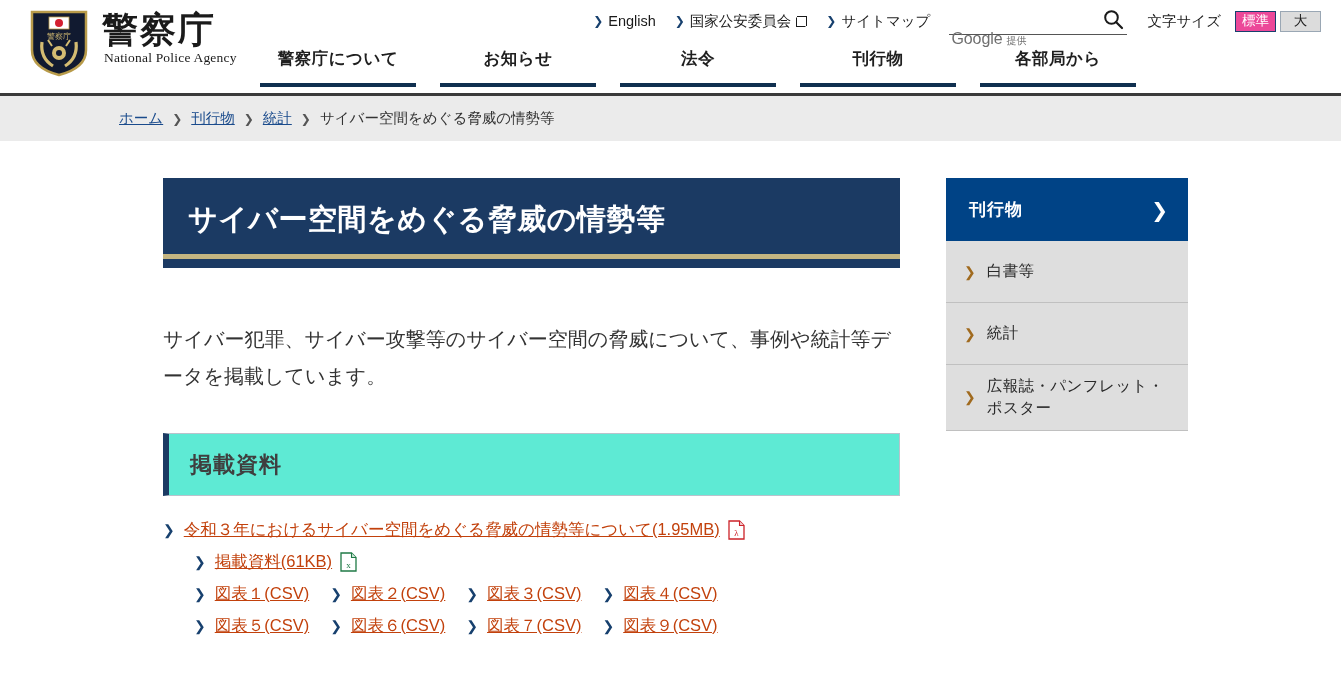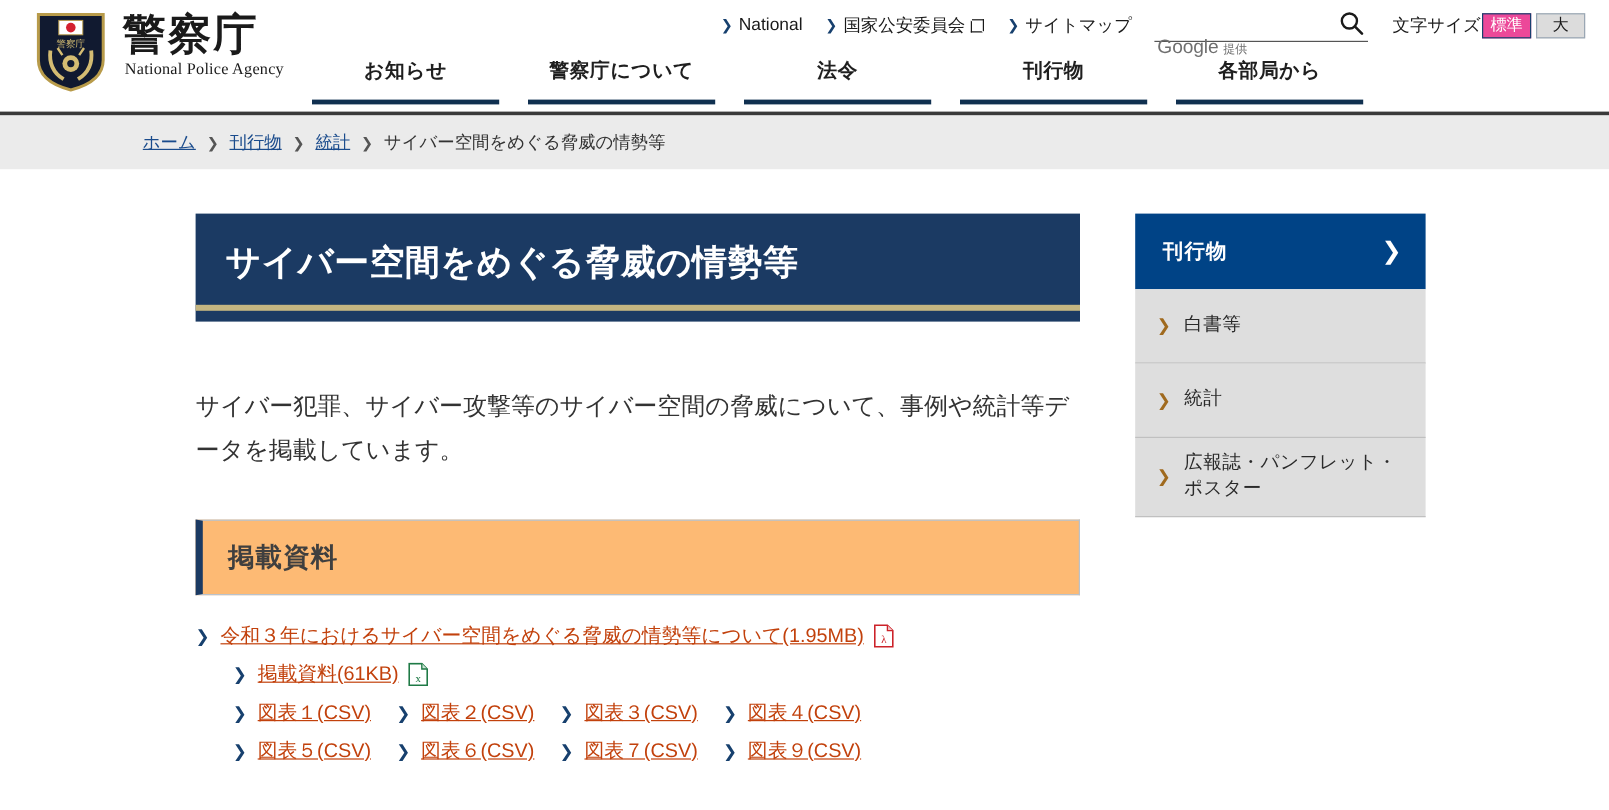--- a/index.html
+++ b/index.html
@@ -141,21 +141,21 @@
     cursor: pointer;
     padding: 0;
   }
 
   
   .fontsize-box {
     display: flex;
     align-items: center;
     margin-right: 16px;
   }
-  .fs-label { font-size: 14.5px; color: #1a1a1a; margin-right: 1px; white-space: nowrap;}
+  .fs-label { font-size: 14.5px; color: #1a1a1a; margin-right: 14px; white-space: nowrap;}
   .fs-btn {
     display: inline-flex;
     align-items: center;
     justify-content: center;
     width: 41px; height: 21px;
     font-size: 13.5px;
     cursor: pointer;
     margin-right: 4px;
     border: 1px solid #17406e;
   }
@@ -275,21 +275,21 @@
   
   .sec-head {
     margin-top: 38px;
     width: 737px;
     height: 63px;
     border: 1px solid #b9c2cc;
     border-left: 6px solid #1b3a63;
     display: flex;
     align-items: center;
     padding-left: 21px;
-    background: #fdba74;
+    background: #5eead4;
   }
   .sec-head h2 {
     margin: 0;
     font-size: 22px;
     font-weight: 700;
     color: #3f3f3f;
     letter-spacing: 1px;
   }
 
   
@@ -388,21 +388,21 @@
     <div class="logo-text">
       <div class="logo-title">警察庁</div>
       <div class="logo-sub">National Police Agency</div>
     </div>
   </div>
 
   <div class="util-row">
 
     <a class="util-link">
       <span class="chev">❯</span>
-      <span>National</span>
+      <span>English</span>
     </a>
 
     <a class="util-link">
       <span class="chev">❯</span>
       <span>国家公安委員会</span>
       <span class="ext-ico"></span>
     </a>
 
     <a class="util-link">
       <span class="chev">❯</span>
@@ -425,25 +425,25 @@
 
     <div class="fontsize-box">
       <span class="fs-label">文字サイズ</span>
       <span class="fs-btn on">標準</span>
       <span class="fs-btn off">大</span>
     </div>
   </div>
 
   <nav class="gnav">
     <div class="gnav-item">
+      <span class="gnav-label">警察庁について</span>
+      <span class="gnav-bar"></span>
+    </div>
+    <div class="gnav-item">
       <span class="gnav-label">お知らせ</span>
-      <span class="gnav-bar"></span>
-    </div>
-    <div class="gnav-item">
-      <span class="gnav-label">警察庁について</span>
       <span class="gnav-bar"></span>
     </div>
     <div class="gnav-item">
       <span class="gnav-label">法令</span>
       <span class="gnav-bar"></span>
     </div>
     <div class="gnav-item">
       <span class="gnav-label">刊行物</span>
       <span class="gnav-bar"></span>
     </div>

